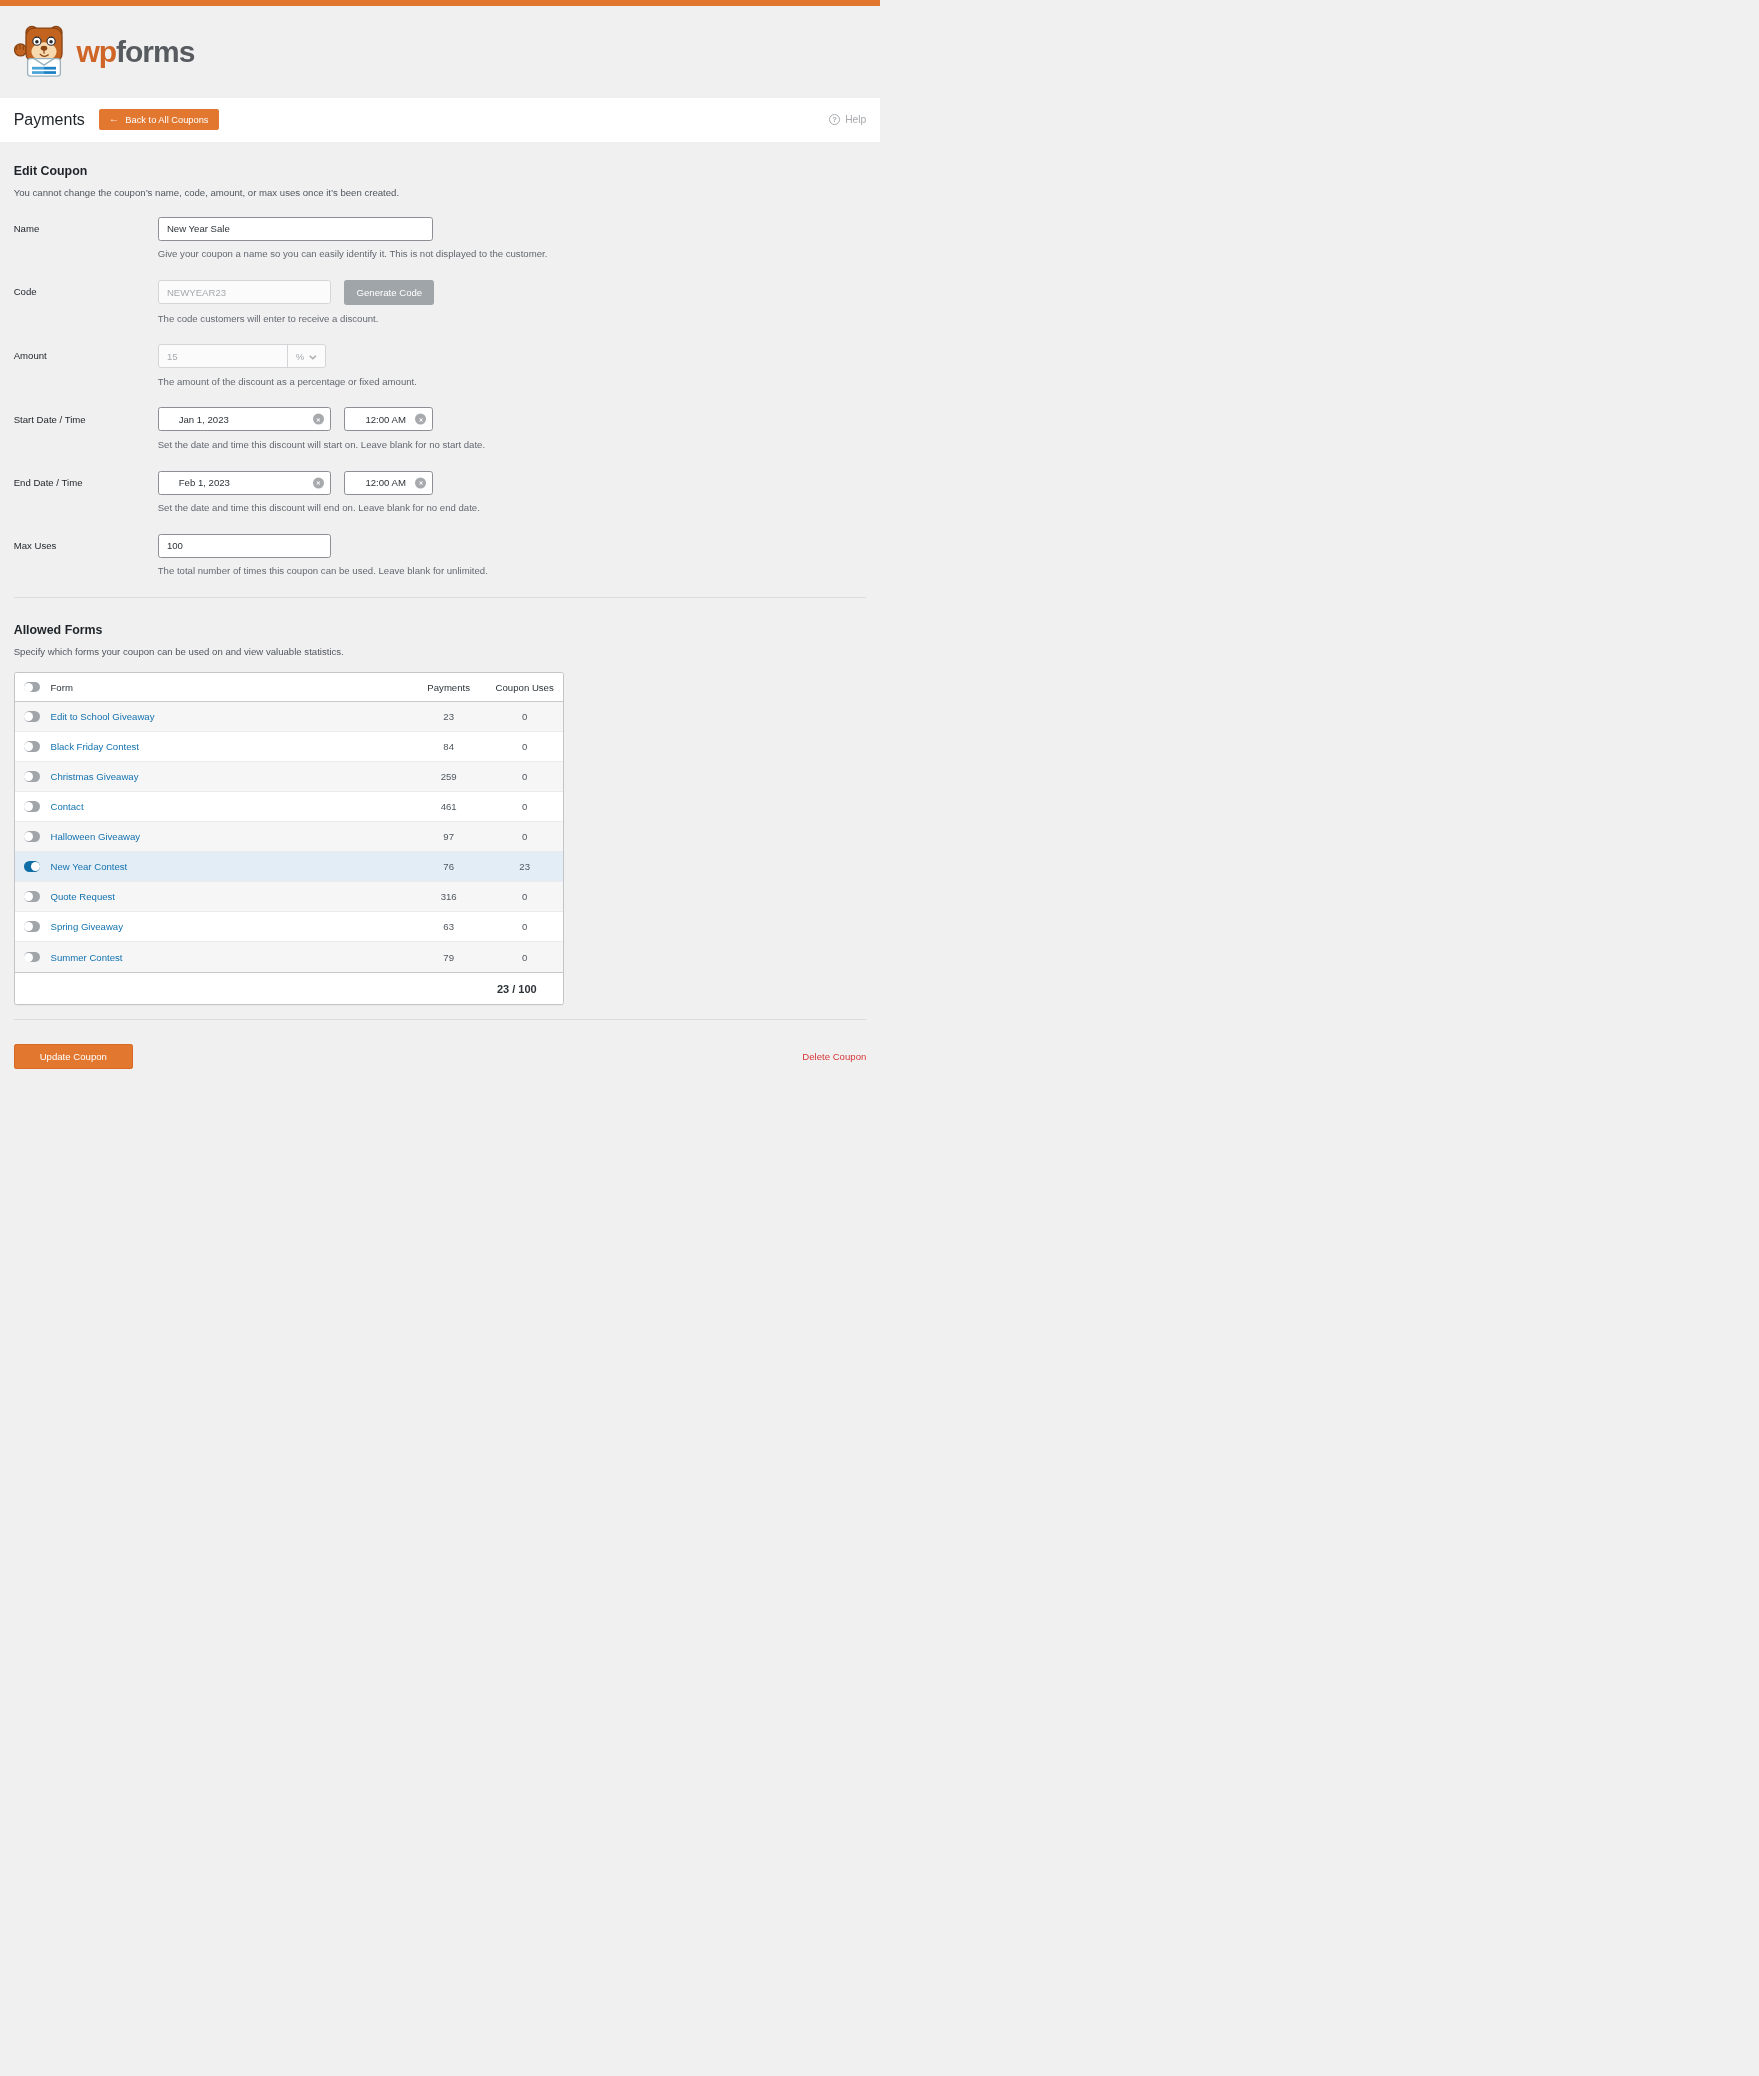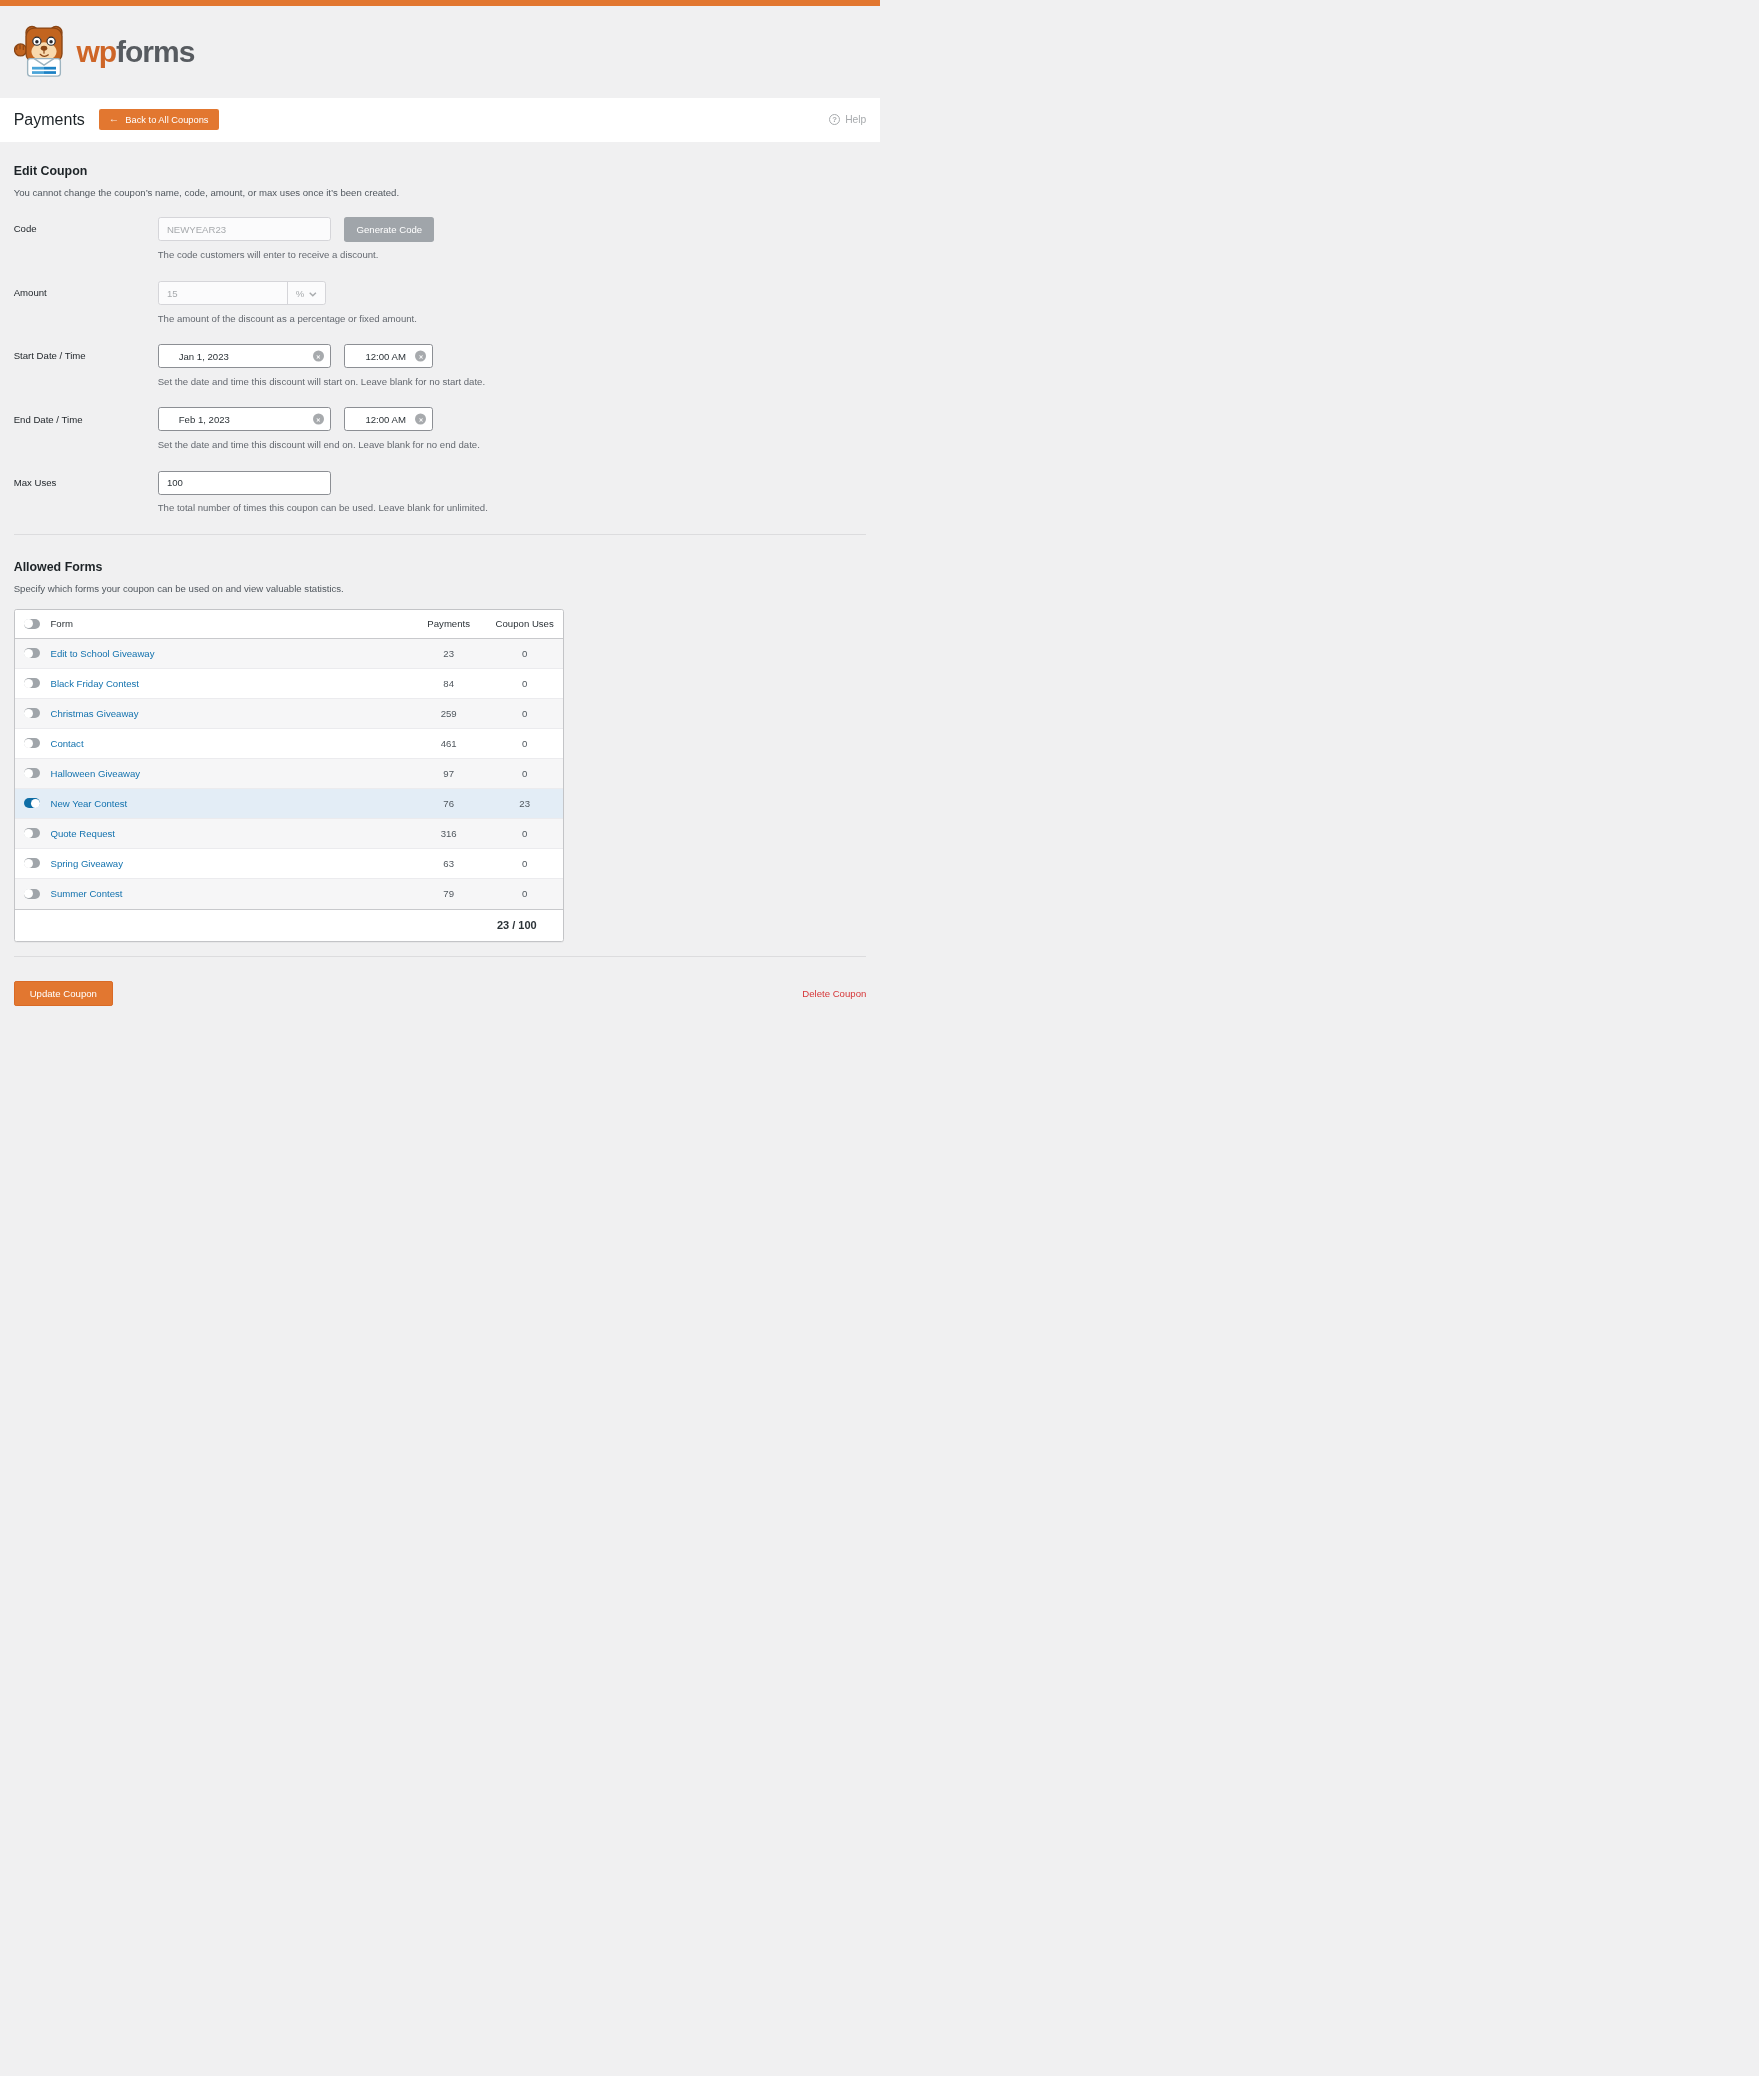--- a/index.html
+++ b/index.html
@@ -88,21 +88,21 @@
   
   .toggle { width:16.5px; height:10.3px; border-radius:5.5px; background:#a0a5aa;
     position:relative; flex:none; cursor:pointer; display:inline-block; }
   .toggle::after { content:""; position:absolute; width:9px; height:9px; border-radius:50%;
     background:#fff; top:0.7px; left:0.7px; }
   .toggle.on { background:#0e6da5; }
   .toggle.on::after { left:auto; right:0.7px; }
   
   .actions { display:flex; align-items:center; justify-content:space-between; }
   .update-btn { background:#e27730; color:#fff; border:0.7px solid #d96a26; border-radius:2.1px;
-    height:25px; padding:0 15px; font-family:inherit; font-size:9.6px; font-weight:500; cursor:pointer; }
+    height:25px; padding:0 25px; font-family:inherit; font-size:9.6px; font-weight:500; cursor:pointer; }
   .delete-link { color:#d63638; font-size:9.6px; text-decoration:none; cursor:pointer; }
 </style>
 </head>
 <body>
 
 <div class="topbar"></div>
 
 <div class="masthead">
   <div class="logo">
     <span>
@@ -150,20 +150,27 @@
     <span class="q-icon">?</span>
     <span>Help</span>
   </a>
 </div>
 
 <div class="content">
 
   <h2 class="section-h">Edit Coupon</h2>
   <p class="intro">You cannot change the coupon’s name, code, amount, or max uses once it’s been created.</p>
 
+  <div class="frow">
+    <div class="flabel">Name</div>
+    <div class="fcontrol">
+      <input class="tinput w400" type="text" value="New Year Sale" style="">
+      <div class="desc">Give your coupon a name so you can easily identify it. This is not displayed to the customer.</div>
+    </div>
+  </div>
 
   <div class="frow">
     <div class="flabel">Code</div>
     <div class="fcontrol">
       <div class="inline">
         <input class="tinput w252 disabled-input" type="text" disabled="" value="NEWYEAR23" style="">
         <button class="gen-btn">Generate Code</button>
       </div>
       <div class="desc">The code customers will enter to receive a discount.</div>
     </div>

